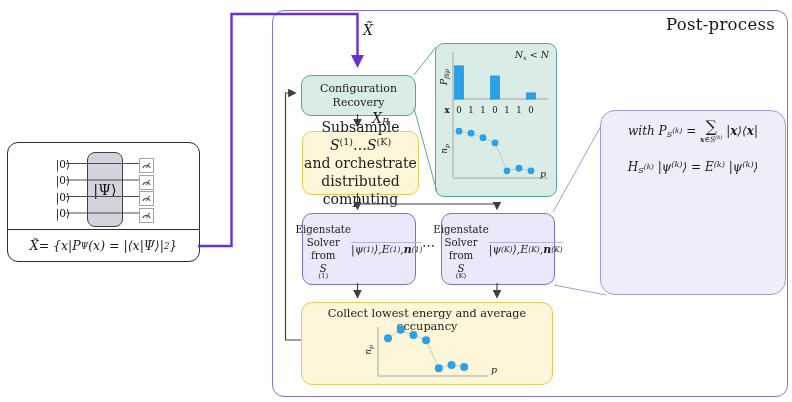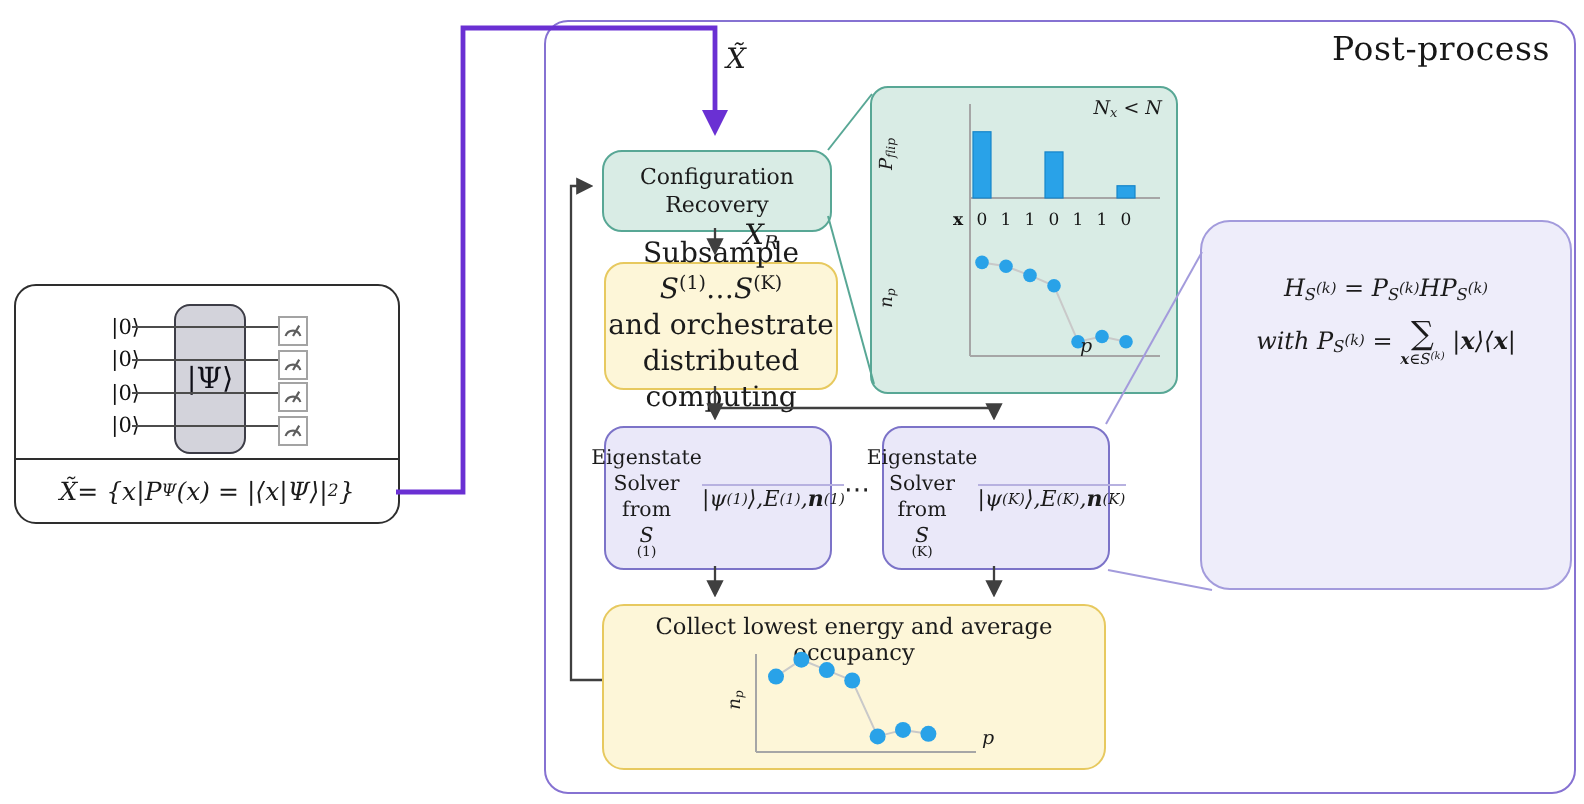--- a/index.html
+++ b/index.html
@@ -39,21 +39,21 @@
   .solver .s-out{flex:1;width:92%;border-top:1px solid #b7b1e0;display:flex;align-items:center;
                  justify-content:center;font-size:11px;font-style:italic;}
   .ellipsis{position:absolute;left:416px;top:238px;width:25px;text-align:center;font-size:13px;
             color:#222;z-index:2;}
   .collect{left:301px;top:302px;width:250px;height:81px;background:var(--yellow_fill);
            border:1.3px solid var(--yellow_border);border-radius:11px;position:absolute;z-index:2;}
   .collect-title{position:absolute;top:4px;left:0;right:0;text-align:center;font-size:11.3px;}
 
   
   .inset{position:absolute;left:435px;top:43px;width:120px;height:152px;background:var(--teal_fill);
-         border:1.3px solid var(--teal_border);border-radius:9px;z-index:2;padding-left:32px;}
+         border:1.3px solid var(--teal_border);border-radius:9px;z-index:2;}
   .rot-label{position:absolute;width:50px;height:12px;text-align:center;font-size:9px;
              font-style:italic;transform:rotate(-90deg);line-height:12px;}
   .annot{position:absolute;right:7px;top:5px;font-size:9.5px;font-style:italic;}
   .axis-x-label{position:absolute;font-size:9.5px;font-style:italic;}
 
   
   .callout{position:absolute;left:600px;top:110px;width:184px;height:183px;background:var(--callout_fill);
            border:1.3px solid var(--callout_border);border-radius:15px;z-index:2;
            display:flex;flex-direction:column;align-items:center;font-size:12px;font-style:italic;}
   .math-line{margin-top:16px;} .math-line.first{margin-top:26px;} .math-line.second{margin-top:8px;}
@@ -218,20 +218,20 @@
         <circle cx="98.7" cy="26.85" r="4" fill="#29a2e8"></circle>
         <circle cx="111.4" cy="32.05" r="4" fill="#29a2e8"></circle>
         <circle cx="124.1" cy="37.25" r="4" fill="#29a2e8"></circle>
         <circle cx="136.8" cy="65.2" r="4" fill="#29a2e8"></circle>
         <circle cx="149.5" cy="61.95" r="4" fill="#29a2e8"></circle>
         <circle cx="162.2" cy="63.9" r="4" fill="#29a2e8"></circle>
       </svg>
   </div>
 
   <div class="callout">
-    <div class="math-line first"><i>H</i><sub><i>S</i><sup>(k)</sup></sub> = <i>P</i><sub><i>S</i><sup>(k)</sup></sub><i>H</i><i>P</i><sub><i>S</i><sup>(k)</sup></sub></div>
     <div class="math-line second">with <i>P</i><sub><i>S</i><sup>(k)</sup></sub> = <span class="sum">
           <span class="sig">∑</span>
           <span class="lim"><b>x</b>∈<i>S</i><sup>(k)</sup></span>
         </span> |<b>x</b>⟩⟨<b>x</b>|</div>
+    <div class="math-line"><i>H</i><sub><i>S</i><sup>(k)</sup></sub> |<i>ψ</i><sup>(k)</sup>⟩ = <i>E</i><sup>(k)</sup> |<i>ψ</i><sup>(k)</sup>⟩</div>
   </div>
 
 </div>
 
 </body></html>

